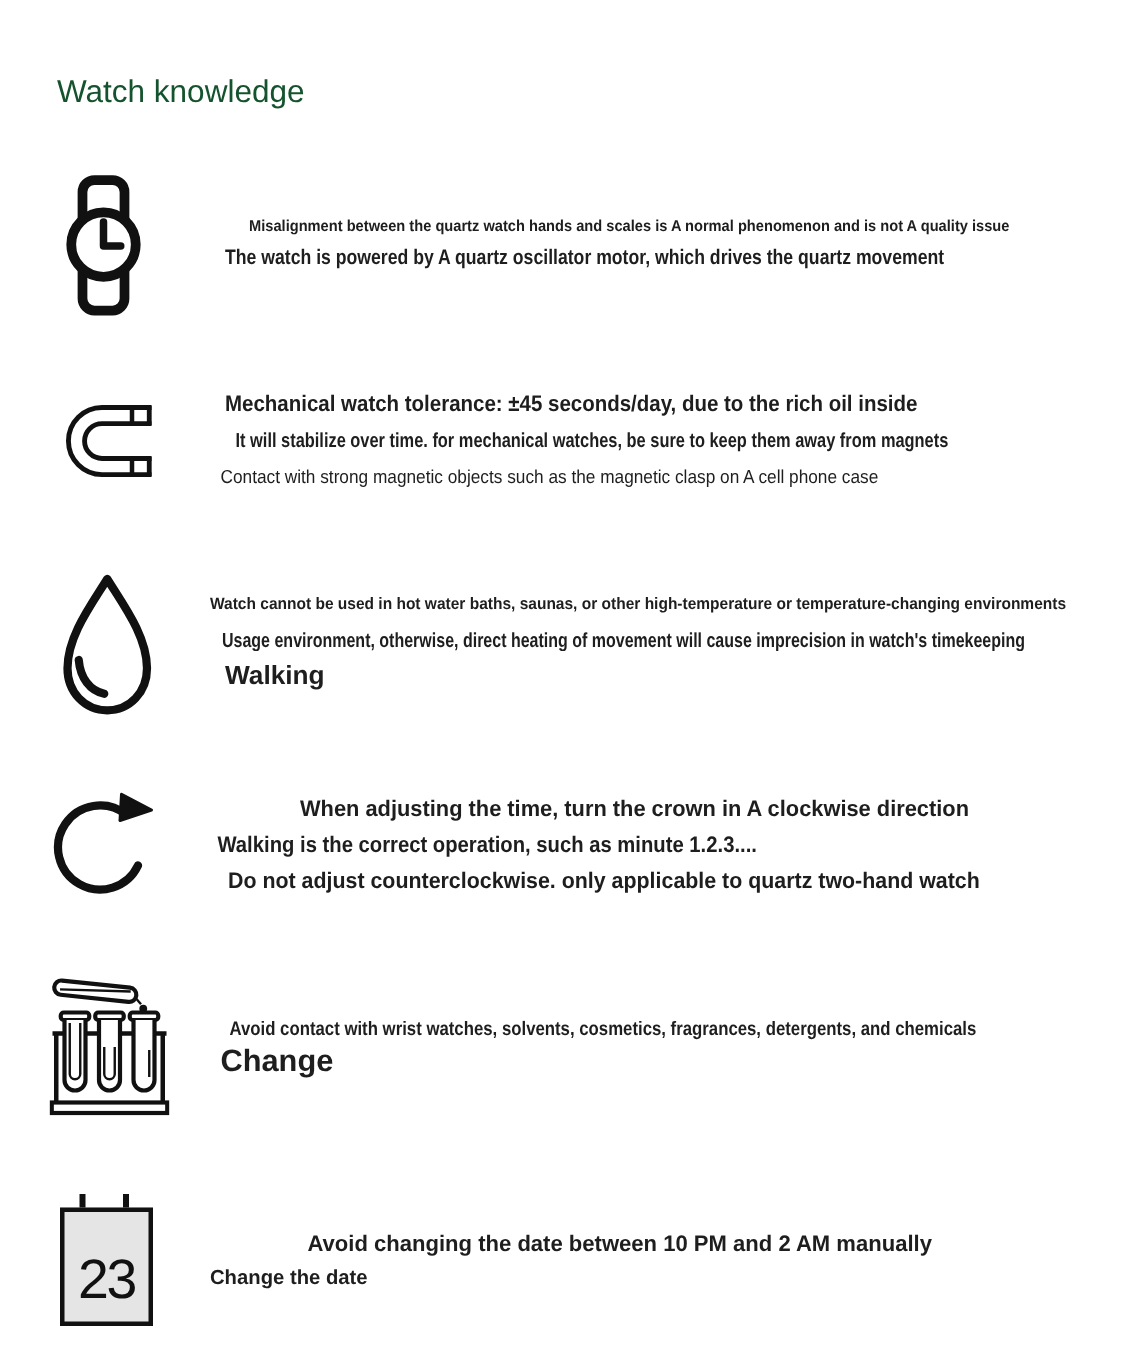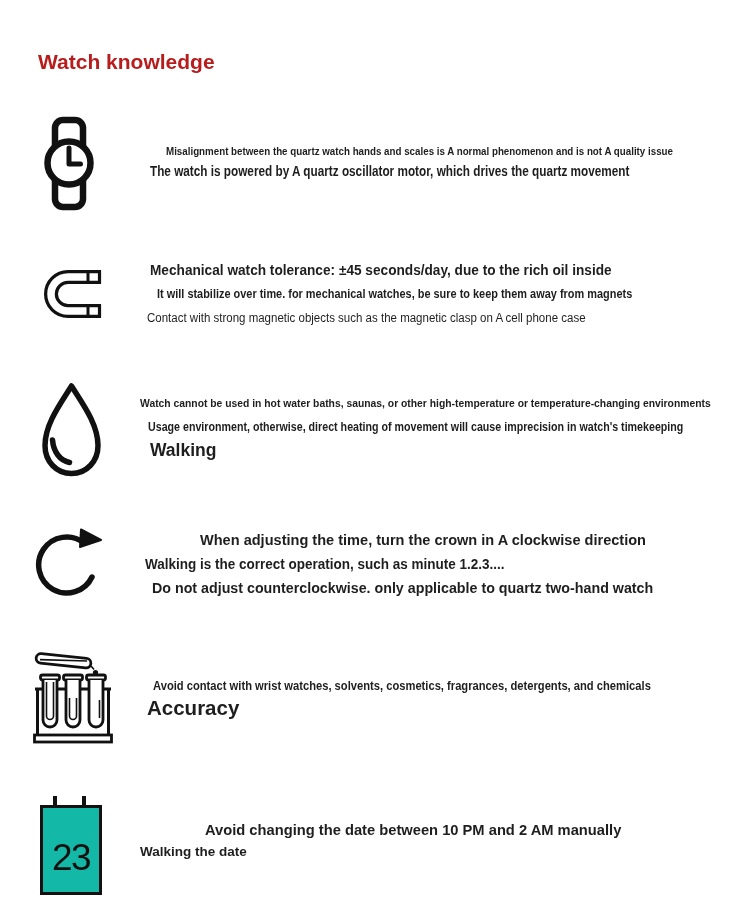--- a/index.html
+++ b/index.html
@@ -1,18 +1,18 @@
 <!DOCTYPE html>
 <html><head>
 <meta charset="utf-8">
 <style>
   html,body{margin:0;padding:0;background:#fff}
   .canvas{position:relative;width:750px;height:909px;background:#fff;overflow:hidden;
           font-family:"Liberation Sans","DejaVu Sans",sans-serif;color:#1e1e1e}
-  .title{position:absolute;left:38px;top:36px;font-size:21px;font-weight:700;color:#b91c1c;white-space:nowrap}
+  .title{position:absolute;left:38px;top:36px;font-size:21px;font-weight:400;color:#14532d;white-space:nowrap}
   .icon{position:absolute;display:block}
   .ic-watch{left:42px;top:116px;width:54px;height:95px}
   .ic-magnet{left:38px;top:268px;width:66px;height:52px}
   .ic-drop{left:38px;top:381px;width:67px;height:98px}
   .ic-arrow{left:35px;top:526px;width:68px;height:80px}
   .ic-tubes{left:33px;top:648px;width:80px;height:97px}
   .ln{position:absolute;white-space:nowrap;color:#1e1e1e;transform-origin:0 50%}
   .s1l1{left:166px;top:145px;font-size:10.5px;font-weight:700;transform:scaleX(.93)}
   .s1l2{left:150px;top:163px;font-size:14px;font-weight:700;transform:scaleX(.84)}
   .s2l1{left:150px;top:261px;font-size:15px;font-weight:700;transform:scaleX(.91)}
@@ -23,22 +23,22 @@
   .s3l3{left:150px;top:440px;font-size:17.5px;font-weight:700}
   .s4l1{left:200px;top:531px;font-size:15px;font-weight:700;transform:scaleX(.97)}
   .s4l2{left:145px;top:555px;font-size:15px;font-weight:700;transform:scaleX(.90)}
   .s4l3{left:152px;top:579px;font-size:15px;font-weight:700;transform:scaleX(.95)}
   .s5l1{left:153px;top:678px;font-size:13px;font-weight:700;transform:scaleX(.86)}
   .s5l2{left:147px;top:696px;font-size:20.5px;font-weight:700}
   .s6l1{left:205px;top:821px;font-size:15px;font-weight:700;transform:scaleX(.98)}
   .s6l2{left:140px;top:844px;font-size:13.5px;font-weight:700}
   
   .cal{position:absolute;left:40px;top:796px;width:62px;height:88px}
-  .cal-body{position:absolute;left:0;top:9px;width:62px;height:90px;border:3.5px solid #111;
-            box-sizing:border-box;background:#14b8a6}
+  .cal-body{position:absolute;left:0;top:9px;width:62px;height:79px;border:3.5px solid #111;
+            box-sizing:border-box;background:#e5e5e5}
   .cal-head{height:13px;border-bottom:3px solid #111}
   .cal-day{position:absolute;left:0;right:0;top:16px;bottom:0;display:flex;align-items:center;
            justify-content:center;font-size:37px;font-weight:400;color:#111;letter-spacing:-1.5px}
   .cal-tick{position:absolute;top:0;width:3.5px;height:17px;background:#111}
   .t1{left:13px}.t2{left:42px}
 </style>
 </head>
 <body>
 
 <div class="canvas">
@@ -113,29 +113,29 @@
         <rect x="30.5" y="27" width="19" height="5" rx="2" fill="#fff" stroke="#111" stroke-width="2.8"></rect>
         <path d="M33 32 V72 A7 7 0 0 0 47 72 V32" fill="#fff" stroke="#111" stroke-width="2.8"></path>
         <path d="M36.5 50 V68 A3.5 3.5 0 0 0 43.5 68 V50" fill="none" stroke="#111" stroke-width="1.6"></path>
         <rect x="53.5" y="27" width="19" height="5" rx="2" fill="#fff" stroke="#111" stroke-width="2.8"></rect>
         <path d="M56 32 V72 A7 7 0 0 0 70 72 V32" fill="#fff" stroke="#111" stroke-width="2.8"></path>
         <path d="M66.5 52 V70" fill="none" stroke="#111" stroke-width="1.6"></path>
         <rect x="1.5" y="87" width="77" height="7" fill="#fff" stroke="#111" stroke-width="2.8"></rect>
       </svg>
     </span>
     <div class="ln s5l1">Avoid contact with wrist watches, solvents, cosmetics, fragrances, detergents, and chemicals</div>
-    <div class="ln s5l2">Accuracy</div>
+    <div class="ln s5l2">Change</div>
   </section>
 
   <section>
     <span class="cal">
       <span class="cal-tick t1"></span>
       <span class="cal-tick t2"></span>
       <span class="cal-body">
         <span class="cal-head"></span>
         <span class="cal-day">23</span>
       </span>
     </span>
     <div class="ln s6l1">Avoid changing the date between 10 PM and 2 AM manually</div>
-    <div class="ln s6l2">Walking the date</div>
+    <div class="ln s6l2">Change the date</div>
   </section>
 
 </div>
 
 </body></html>

